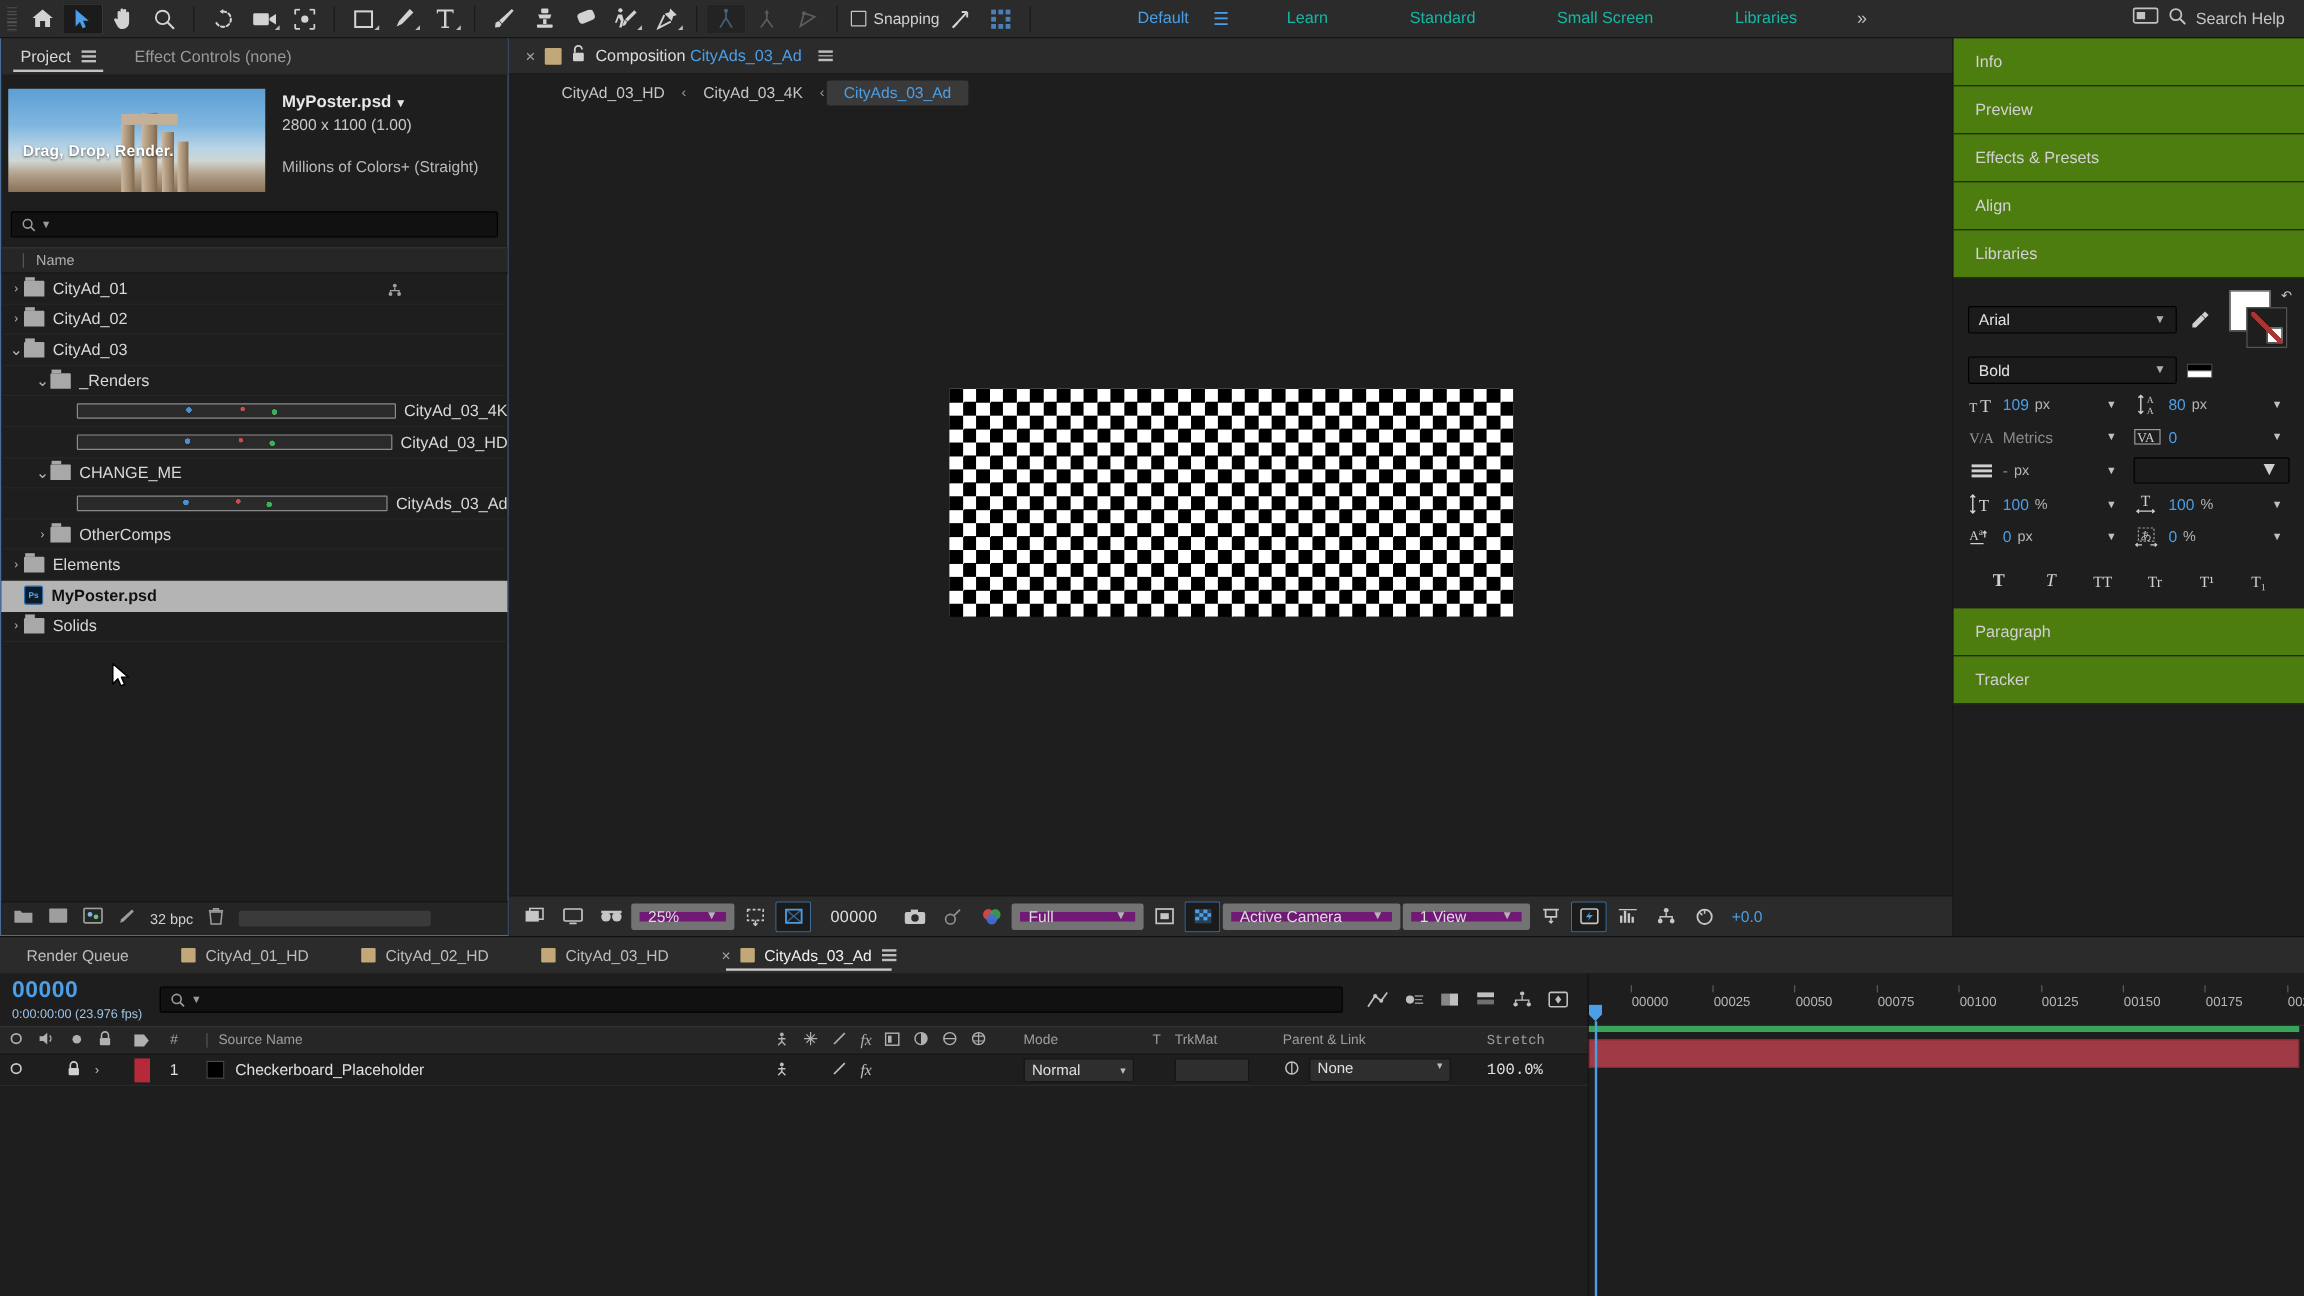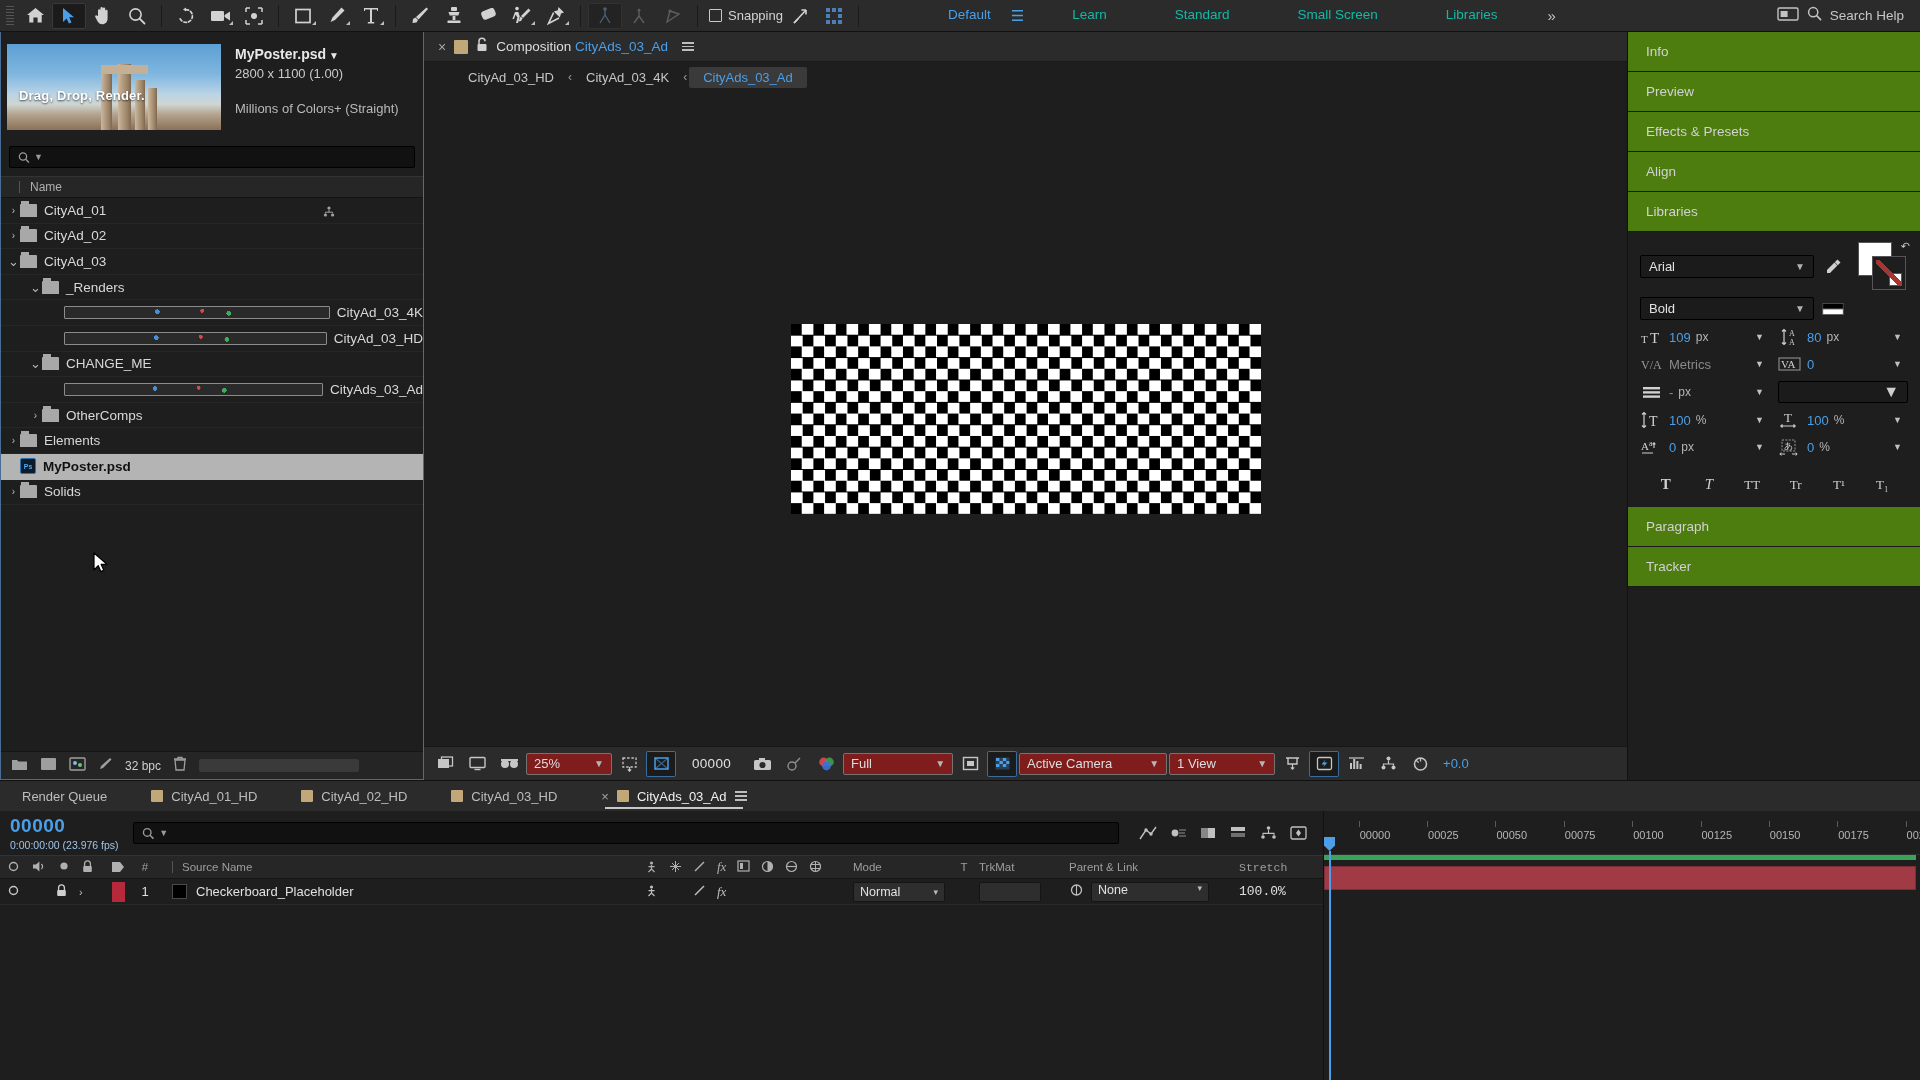--- a/index.html
+++ b/index.html
@@ -122,21 +122,21 @@
     background: #1e1e1e; min-height: 0; }
   .checker { width: 470px; height: 190px;
     background-image: conic-gradient(#fff 0 25%, #000 0 50%, #fff 0 75%, #000 0);
     background-size: 22.4px 22.4px; }
 
   .cbar { height: 34px; background: #2b2b2b; border-top: 1px solid #161616; display: flex;
     align-items: center; gap: 2px; padding: 0 6px; flex: none; }
   .cbtn { width: 30px; height: 26px; display: flex; align-items: center; justify-content: center;
     border-radius: 2px; cursor: pointer; }
   .cbtn.on { background: #1b1b1b; box-shadow: inset 0 0 0 1px #3b6d9e; }
-  .sel2 { height: 22px; background: #7f1d1d; border: 1px solid #737373; border-radius: 2px;
+  .sel2 { height: 22px; background: #701a75; border: 7px solid #737373; border-radius: 2px;
     display: flex; align-items: center; justify-content: space-between; gap: 10px;
     padding: 0 7px; font-size: 13px; color: #ddd; cursor: pointer; }
   .sel2 .cv { color: #b5b5b5; font-size: 10px; }
   .tcode { font-size: 13.5px; color: #e0e0e0; padding: 0 14px; letter-spacing: .3px; }
   .plus { color: #4b9fe8; font-size: 13px; padding-left: 6px; }
 
   
   .rdock { width: 292px; flex: none; background: #1e1e1e; display: flex; flex-direction: column; }
   .rsec { height: 40px; display: flex; align-items: center; padding: 0 18px; font-size: 13.5px;
     color: #d2d2d2; background: #4d7c0f; border-bottom: 1px solid #1a1a1a; cursor: pointer; flex: none; }
@@ -407,20 +407,33 @@
             <path d="M9.6 9.6 13.6 13.6" stroke="#c2c2c2" stroke-width="1.6" stroke-linecap="round"></path>
           </svg>
       </span>
       <span class="helptxt">Search Help</span>
     </div>
   </div>
 
   <div class="mid">
 
     <div class="project">
+      <div class="ptabs">
+        <div class="ptab active">
+          <span>Project</span>
+          <span class="hamb">
+              <i></i>
+              <i></i>
+              <i></i>
+            </span>
+        </div>
+        <div class="ptab inactive">
+          <span>Effect Controls (none)</span>
+        </div>
+      </div>
 
       <div class="pinfo">
         <div class="thumb">
           <div class="sky"></div>
           <div class="col" style="left:44%;width:11px;height:56px;"></div>
           <div class="col" style="left:52%;width:13px;height:66px;"></div>
           <div class="col" style="left:60%;width:10px;height:50px;"></div>
           <div class="col" style="left:66%;width:9px;height:42px;"></div>
           <div class="col" style="left:44%;width:22%;height:9px;bottom:56px;background:#c3b096;"></div>
           <div class="thumbtxt">Drag, Drop, Render.</div>

